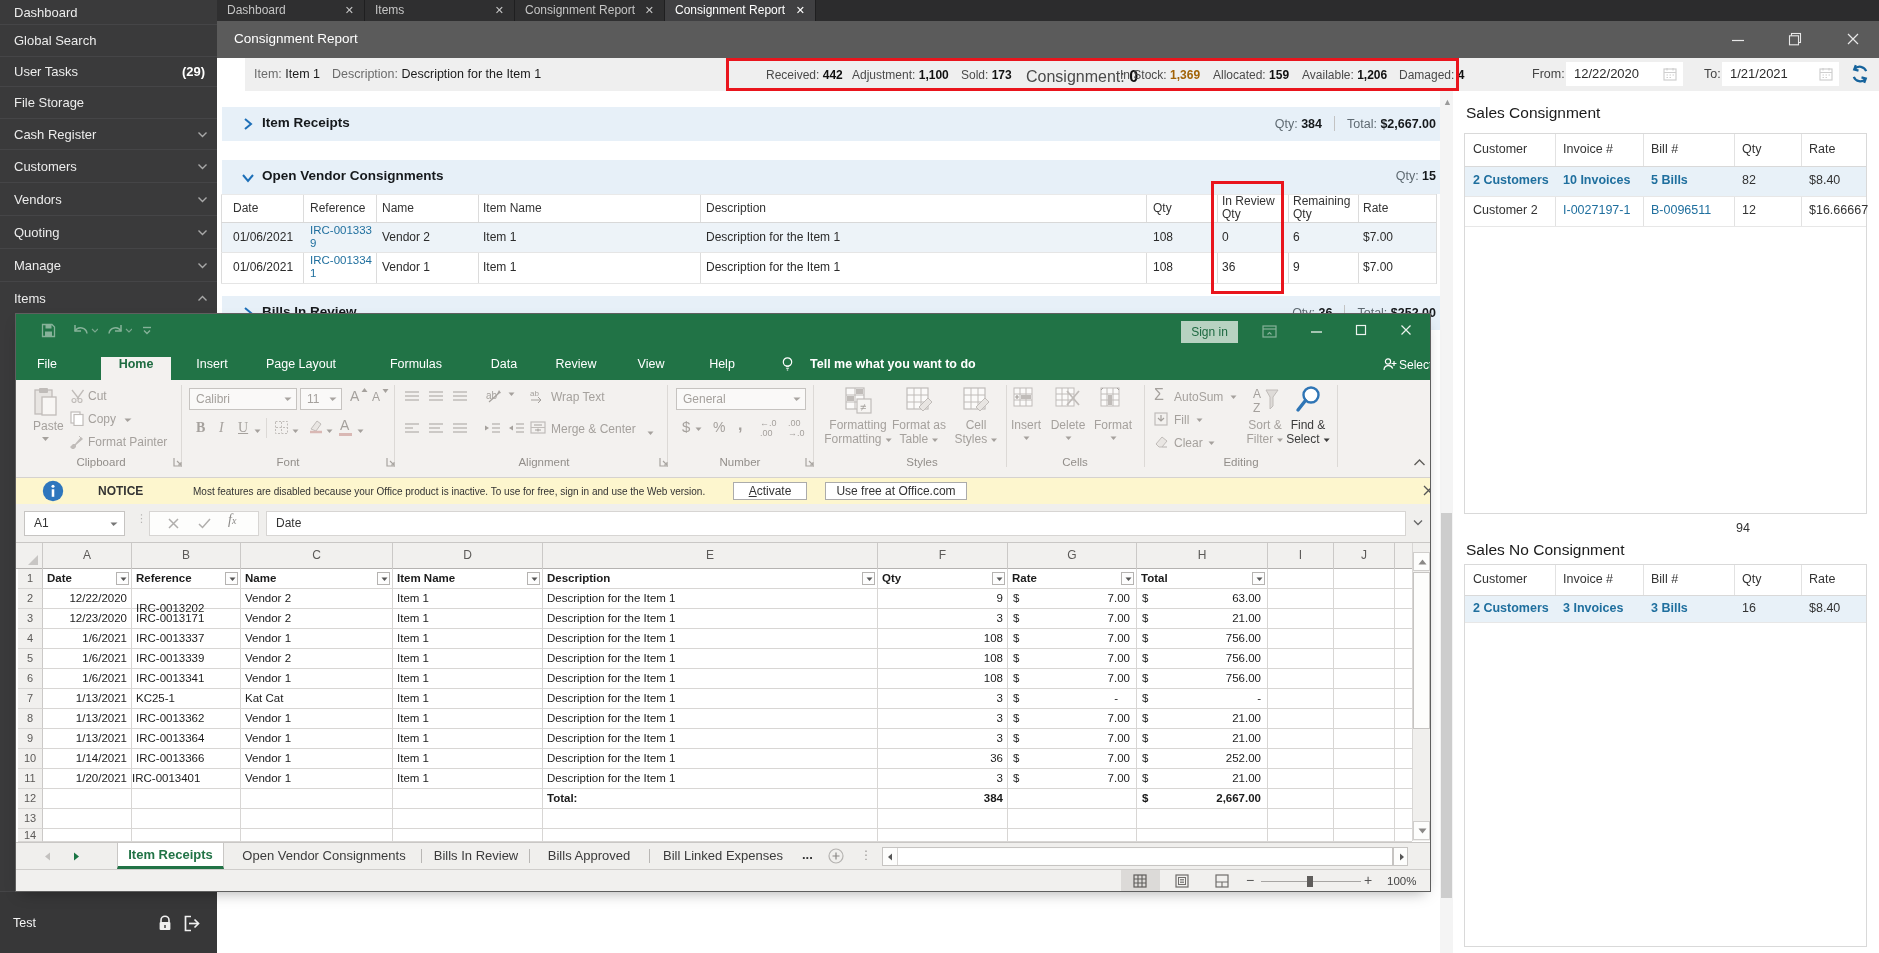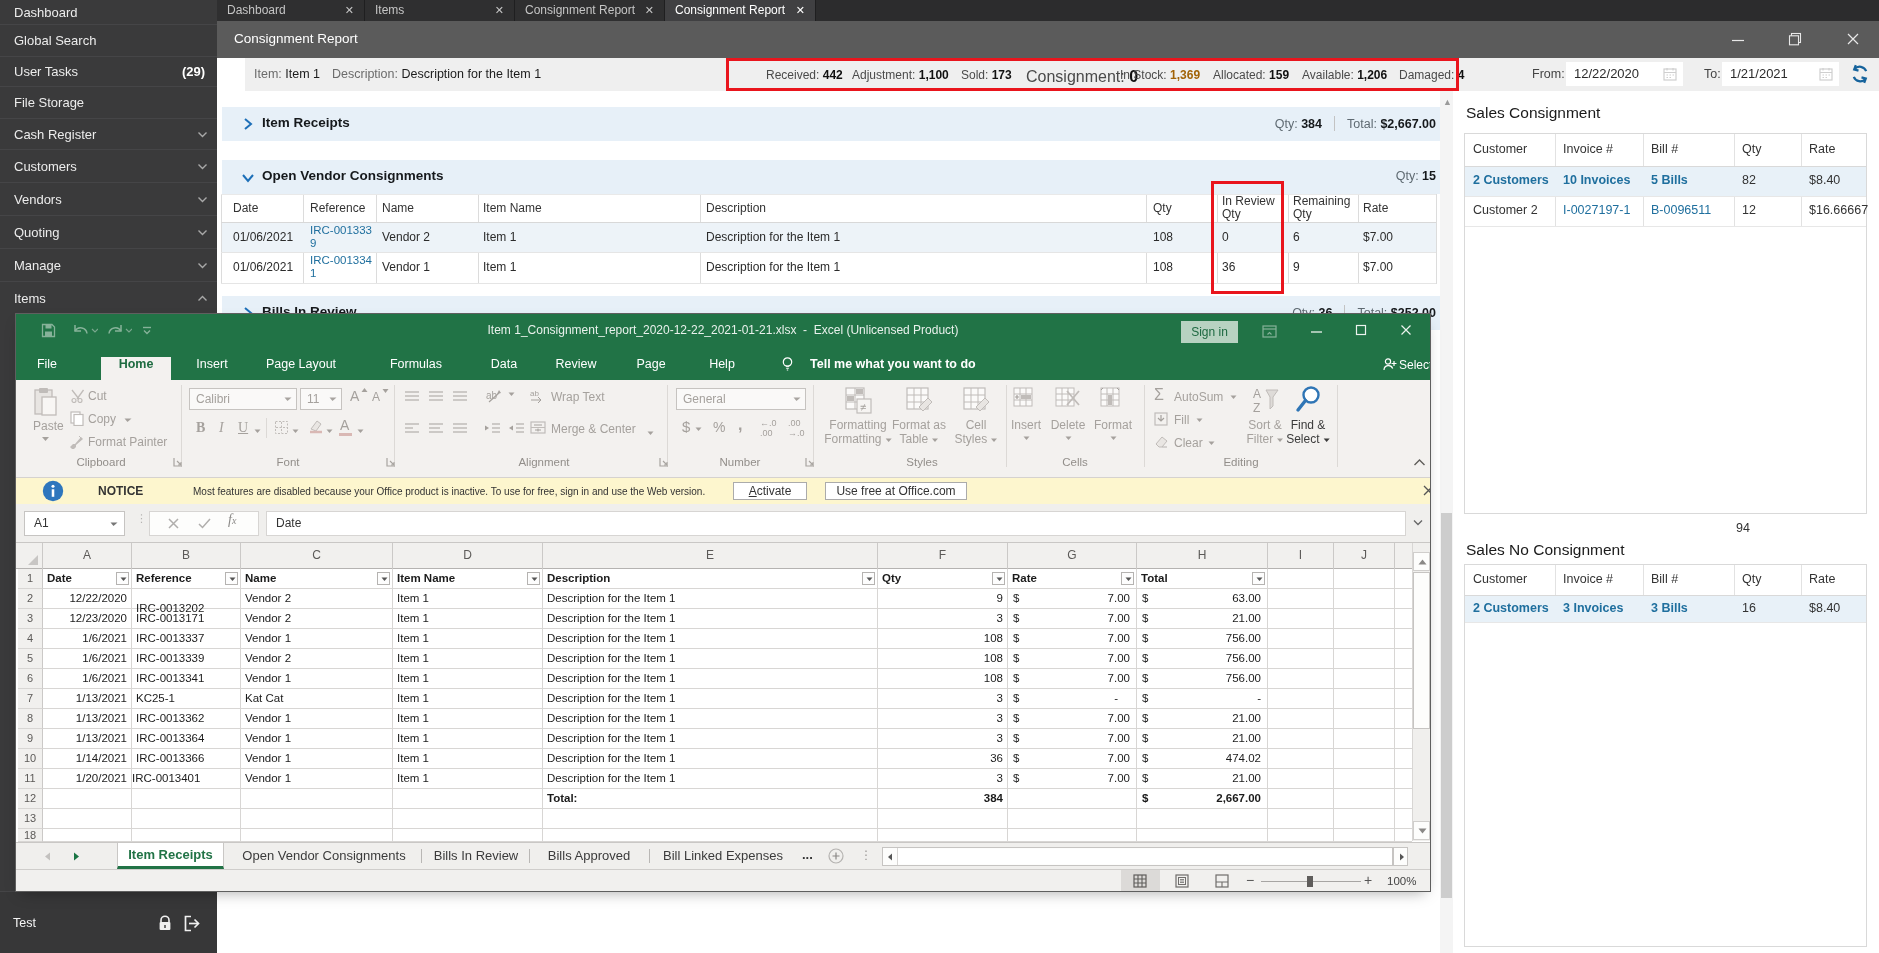--- a/index.html
+++ b/index.html
@@ -287,21 +287,20 @@
       </svg>
 <svg class="abs" style="left:90px;top:10px" width="26" height="14" viewBox="0 0 26 14">
         <path d="M15 1 V7 H9" fill="none" stroke="#86b299" stroke-width="1.5"></path>
         <path d="M15 7 A6.5 6.5 0 0 0 3 9.5" fill="none" stroke="#86b299" stroke-width="1.5"></path>
         <path d="M20 5 l3 3 3-3" fill="none" stroke="#7aa78e" stroke-width="1.2"></path>
       </svg>
 <svg class="abs" style="left:126px;top:12px" width="12" height="11" viewBox="0 0 12 11">
         <path d="M1 1.5 H9" stroke="#86b299" stroke-width="1.4"></path>
         <path d="M2 4.5 l3 3 3-3" fill="none" stroke="#86b299" stroke-width="1.4"></path>
       </svg>
-<div class="abs" style="left:0;top:9px;width:1414px;text-align:center;font-size:12px;color:#e9f1ec;">Item 1_Consignment_report_2020-12-22_2021-01-21.xlsx &nbsp;-&nbsp; Excel (Unlicensed Product)</div>
 <div class="abs" style="left:1165px;top:7px;width:57px;height:22px;background:#b7d2c1;text-align:center;line-height:22px;font-size:12px;color:#1d6941;">Sign in</div>
 <svg class="abs" style="left:1246px;top:11px" width="15" height="13" viewBox="0 0 15 13">
         <rect x="1" y="1" width="13" height="11" fill="none" stroke="#86b299" stroke-width="1.2"></rect>
         <path d="M1 4 H14" stroke="#86b299" stroke-width="1.2"></path>
         <path d="M5.5 9.5 l2-2 2 2" fill="none" stroke="#86b299" stroke-width="1.1"></path>
       </svg>
 <svg class="abs" style="left:1294px;top:13px" width="13" height="10" viewBox="0 0 13 10">
         <path d="M1 5 H12" stroke="#ecf3ee" stroke-width="1.3"></path>
       </svg>
 <svg class="abs" style="left:1339px;top:10px" width="12" height="12" viewBox="0 0 12 12">
@@ -313,21 +312,21 @@
 </div>
 <div class="abs" style="left:0;top:34px;width:1414px;height:32px;background:#217346;font-size:12.5px;color:#fff;">
 <div class="abs" style="left:85px;top:9px;width:70px;height:23px;background:#f3f1ef;"></div>
 <span class="abs" style="left:31px;top:9px;transform:translateX(-50%);color:#fff;">File</span>
 <span class="abs" style="left:120px;top:9px;transform:translateX(-50%);color:#1e6b41;font-weight:700;">Home</span>
 <span class="abs" style="left:196px;top:9px;transform:translateX(-50%);color:#fff;">Insert</span>
 <span class="abs" style="left:285px;top:9px;transform:translateX(-50%);color:#fff;">Page Layout</span>
 <span class="abs" style="left:400px;top:9px;transform:translateX(-50%);color:#fff;">Formulas</span>
 <span class="abs" style="left:488px;top:9px;transform:translateX(-50%);color:#fff;">Data</span>
 <span class="abs" style="left:560px;top:9px;transform:translateX(-50%);color:#fff;">Review</span>
-<span class="abs" style="left:635px;top:9px;transform:translateX(-50%);color:#fff;">Page</span>
+<span class="abs" style="left:635px;top:9px;transform:translateX(-50%);color:#fff;">View</span>
 <span class="abs" style="left:706px;top:9px;transform:translateX(-50%);color:#fff;">Help</span>
 <svg class="abs" style="left:764px;top:8px" width="15" height="17" viewBox="0 0 15 17">
         <circle cx="7.5" cy="6" r="4.2" fill="none" stroke="#fff" stroke-width="1.2"></circle>
         <path d="M6 10.2 h3 M6.2 12.2 h2.6 M6.8 14 h1.4" stroke="#fff" stroke-width="1.1"></path>
       </svg>
 <span class="abs" style="left:794px;top:9px;font-weight:600;">Tell me what you want to do</span>
 <svg class="abs" style="left:1367px;top:9px" width="15" height="15" viewBox="0 0 15 15">
         <circle cx="5" cy="4.5" r="2.6" fill="none" stroke="#fff" stroke-width="1.2"></circle>
         <path d="M1 13 a4.5 4.5 0 0 1 8.7-1.5" fill="none" stroke="#fff" stroke-width="1.2"></path>
         <path d="M11 4 v5 M8.5 6.5 h5" stroke="#fff" stroke-width="1.2"></path>
@@ -678,21 +677,21 @@
 <div class="abs" style="left:2px;top:186px;width:25px;height:20px;background:#f1f0ee;border-right:1px solid #cbc9c7;border-bottom:1px solid #d8d6d4;box-sizing:border-box;text-align:center;line-height:19px;color:#5c5a58;font-size:11px;">9</div>
 <div class="abs" style="left:27px;top:205px;width:1369px;height:1px;background:#d8d6d4;"></div>
 <div class="abs" style="left:2px;top:206px;width:25px;height:20px;background:#f1f0ee;border-right:1px solid #cbc9c7;border-bottom:1px solid #d8d6d4;box-sizing:border-box;text-align:center;line-height:19px;color:#5c5a58;font-size:11px;">10</div>
 <div class="abs" style="left:27px;top:225px;width:1369px;height:1px;background:#d8d6d4;"></div>
 <div class="abs" style="left:2px;top:226px;width:25px;height:20px;background:#f1f0ee;border-right:1px solid #cbc9c7;border-bottom:1px solid #d8d6d4;box-sizing:border-box;text-align:center;line-height:19px;color:#5c5a58;font-size:11px;">11</div>
 <div class="abs" style="left:27px;top:245px;width:1369px;height:1px;background:#d8d6d4;"></div>
 <div class="abs" style="left:2px;top:246px;width:25px;height:20px;background:#f1f0ee;border-right:1px solid #cbc9c7;border-bottom:1px solid #d8d6d4;box-sizing:border-box;text-align:center;line-height:19px;color:#5c5a58;font-size:11px;">12</div>
 <div class="abs" style="left:27px;top:265px;width:1369px;height:1px;background:#d8d6d4;"></div>
 <div class="abs" style="left:2px;top:266px;width:25px;height:20px;background:#f1f0ee;border-right:1px solid #cbc9c7;border-bottom:1px solid #d8d6d4;box-sizing:border-box;text-align:center;line-height:19px;color:#5c5a58;font-size:11px;">13</div>
 <div class="abs" style="left:27px;top:285px;width:1369px;height:1px;background:#d8d6d4;"></div>
-<div class="abs" style="left:2px;top:286px;width:25px;height:13px;background:#f1f0ee;border-right:1px solid #cbc9c7;border-bottom:1px solid #d8d6d4;box-sizing:border-box;text-align:center;line-height:12px;color:#5c5a58;font-size:11px;">18</div>
+<div class="abs" style="left:2px;top:286px;width:25px;height:13px;background:#f1f0ee;border-right:1px solid #cbc9c7;border-bottom:1px solid #d8d6d4;box-sizing:border-box;text-align:center;line-height:12px;color:#5c5a58;font-size:11px;">14</div>
 <div class="abs" style="left:27px;top:298px;width:1369px;height:1px;background:#d8d6d4;"></div>
 <div class="abs" style="left:115px;top:26px;width:1px;height:273px;background:#d8d6d4;"></div>
 <div class="abs" style="left:224px;top:26px;width:1px;height:273px;background:#d8d6d4;"></div>
 <div class="abs" style="left:376px;top:26px;width:1px;height:273px;background:#d8d6d4;"></div>
 <div class="abs" style="left:526px;top:26px;width:1px;height:273px;background:#d8d6d4;"></div>
 <div class="abs" style="left:861px;top:26px;width:1px;height:273px;background:#d8d6d4;"></div>
 <div class="abs" style="left:991px;top:26px;width:1px;height:273px;background:#d8d6d4;"></div>
 <div class="abs" style="left:1120px;top:26px;width:1px;height:273px;background:#d8d6d4;"></div>
 <div class="abs" style="left:1251px;top:26px;width:1px;height:273px;background:#d8d6d4;"></div>
 <div class="abs" style="left:1317px;top:26px;width:1px;height:273px;background:#d8d6d4;"></div>
@@ -827,21 +826,21 @@
 <span class="abs" style="left:1245px;top:189px;transform:translateX(-100%);">21.00</span>
 <span class="abs" style="left:111px;top:209px;transform:translateX(-100%);">1/14/2021</span>
 <span class="abs" style="left:120px;top:209px;">IRC-0013366</span>
 <span class="abs" style="left:229px;top:209px;">Vendor 1</span>
 <span class="abs" style="left:381px;top:209px;">Item 1</span>
 <span class="abs" style="left:531px;top:209px;">Description for the Item 1</span>
 <span class="abs" style="left:987px;top:209px;transform:translateX(-100%);">36</span>
 <span class="abs" style="left:997px;top:209px;">$</span>
 <span class="abs" style="left:1114px;top:209px;transform:translateX(-100%);">7.00</span>
 <span class="abs" style="left:1126px;top:209px;">$</span>
-<span class="abs" style="left:1245px;top:209px;transform:translateX(-100%);">474.02</span>
+<span class="abs" style="left:1245px;top:209px;transform:translateX(-100%);">252.00</span>
 <span class="abs" style="left:111px;top:229px;transform:translateX(-100%);">1/20/2021</span>
 <span class="abs" style="left:116px;top:229px;">IRC-0013401</span>
 <span class="abs" style="left:229px;top:229px;">Vendor 1</span>
 <span class="abs" style="left:381px;top:229px;">Item 1</span>
 <span class="abs" style="left:531px;top:229px;">Description for the Item 1</span>
 <span class="abs" style="left:987px;top:229px;transform:translateX(-100%);">3</span>
 <span class="abs" style="left:997px;top:229px;">$</span>
 <span class="abs" style="left:1114px;top:229px;transform:translateX(-100%);">7.00</span>
 <span class="abs" style="left:1126px;top:229px;">$</span>
 <span class="abs" style="left:1245px;top:229px;transform:translateX(-100%);">21.00</span>

